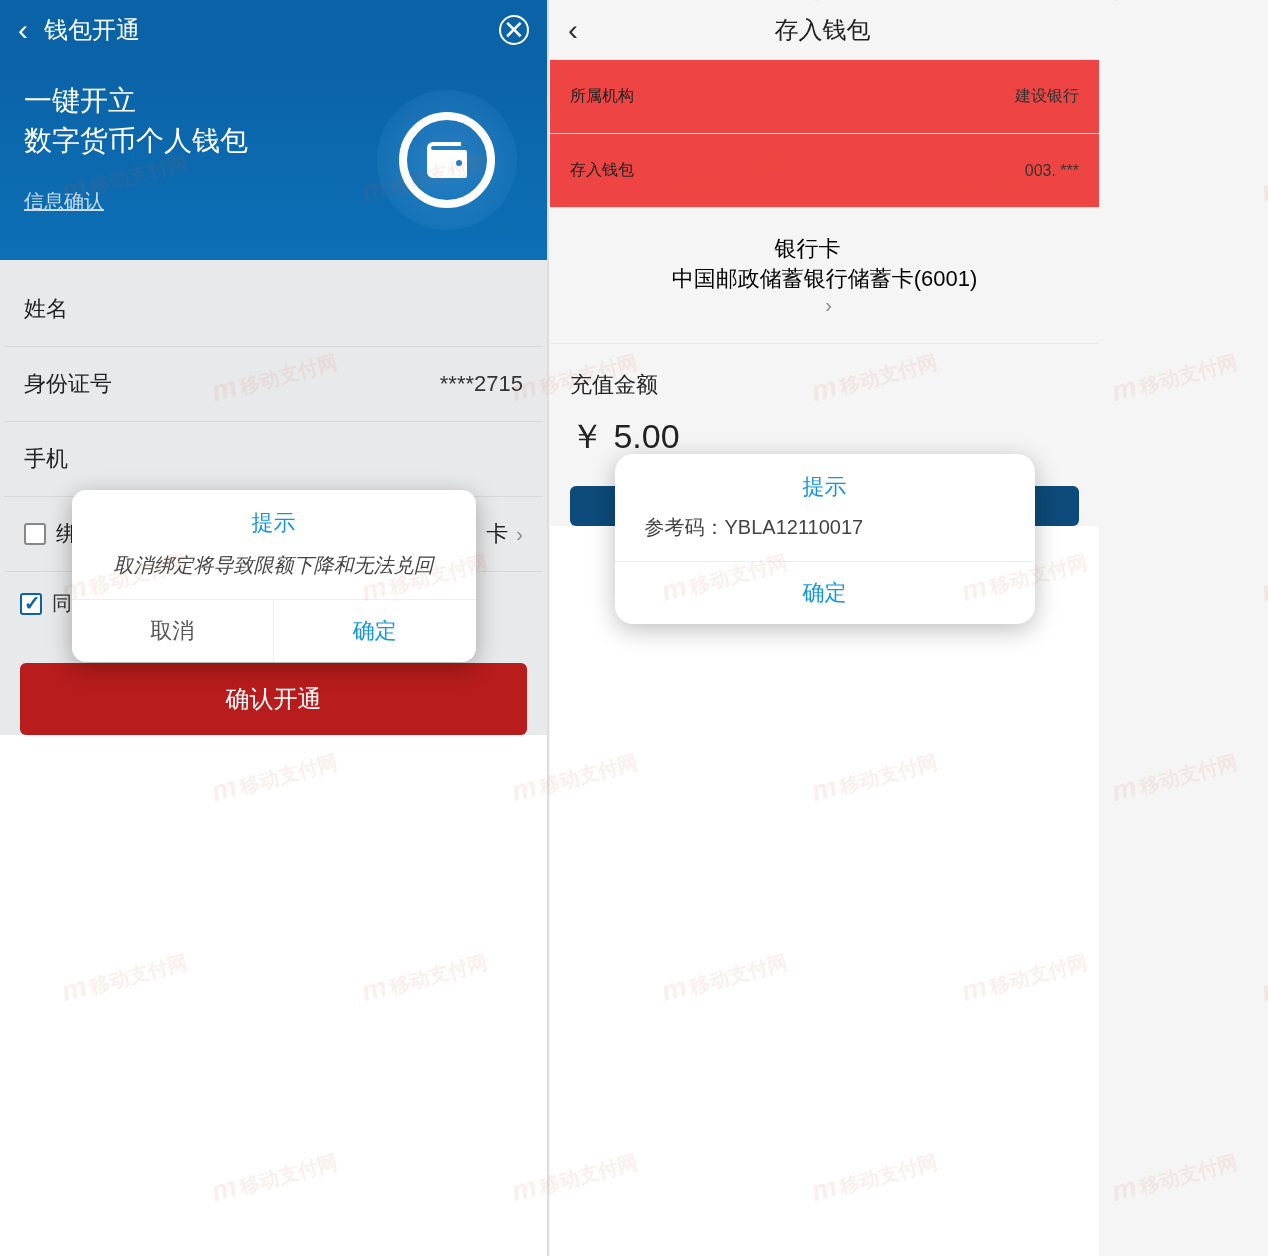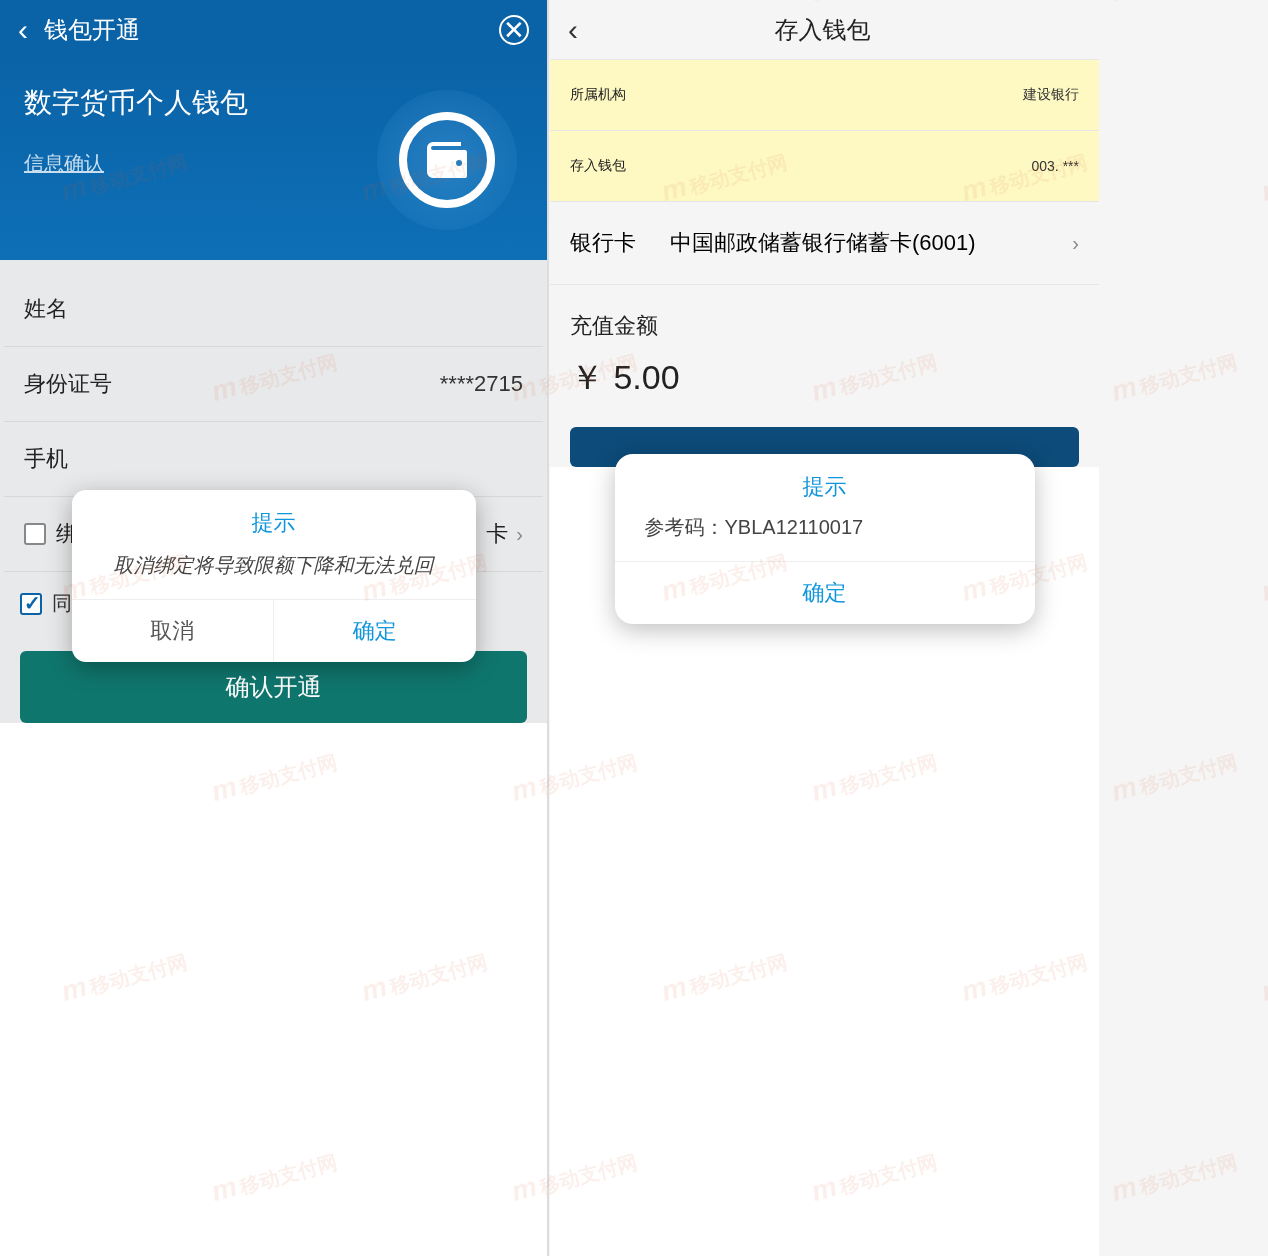--- a/index.html
+++ b/index.html
@@ -40,41 +40,41 @@
     .field .lbl { flex: 1; }
     .field .val { color: #333; }
     .chev-right { color: #888; margin-left: 8px; font-size: 20px; }
 
     .agree-row { display: flex; align-items: center; padding: 18px 20px; font-size: 20px; }
     .chk { width: 22px; height: 22px; border: 2px solid #0b63a7; border-radius: 3px; margin-right: 10px; position: relative; background: #fff; }
     .chk.checked::after { content: "✓"; position: absolute; top: -4px; left: 2px; color: #0b63a7; font-size: 20px; font-weight: bold; }
     .agree-text { color: #333; }
     .agree-link { color: #0b7dc4; }
 
-    .confirm-btn { margin: 16px 20px; background: #0f766e; color: #fff; text-align: center; padding: 20px 0; border-radius: 6px; font-size: 24px; }
+    .confirm-btn { margin: 28px 20px; background: #b91c1c; color: #fff; text-align: center; padding: 20px 0; border-radius: 6px; font-size: 24px; }
 
     
     .dialog { position: absolute; left: 50%; transform: translateX(-50%); background: #fff; border-radius: 14px; box-shadow: 0 6px 24px rgba(0,0,0,.3); overflow: hidden; }
     .dialog-l { top: 490px; width: 404px; }
     .dlg-title { color: #1196db; text-align: center; font-size: 22px; padding: 18px 0 8px; }
     .dlg-body { text-align: center; font-size: 20px; color: #444; padding: 6px 14px 20px; font-style: italic; }
     .dlg-btns { display: flex; border-top: 1px solid #eee; }
     .dlg-btn { flex: 1; text-align: center; padding: 16px 4px; font-size: 22px; }
     .dlg-cancel { color: #555; border-right: 1px solid #eee; }
     .dlg-ok { color: #1196db; }
 
     
     .hdr-r { height: 60px; display: flex; align-items: center; padding: 0 18px; background: #f5f5f5; border-bottom: 1px solid #e8e8e8; }
     .back-chev-r { font-size: 30px; color: #333; margin-right: 16px; }
     .hdr-title-r { flex: 1; text-align: center; font-size: 24px; color: #222; margin-right: 30px; }
 
     .right-body { background: #f5f5f5; }
-    .r-field { display: flex; align-items: center; justify-content: space-between; padding: 26px 20px; font-size: 14px; color: #222; border-bottom: 1px solid #e6e6e6; background: #fef9c3; }
+    .r-field { display: flex; align-items: center; justify-content: space-between; padding: 26px 20px; font-size: 16px; color: #222; border-bottom: 1px solid #e6e6e6; background: #ef4444; }
     .r-val { color: #333; }
-    .r-card-row { display: flex; align-items: center; padding: 26px 20px; font-size: 22px; border-bottom: 1px solid #e6e6e6; }
+    .r-card-row { display: flex; align-items: center; padding: 26px 20px; font-size: 22px; border-bottom: 1px solid #e6e6e6; flex-direction: column; }
     .r-card-row .lbl { width: 100px; }
     .r-card-row .cval { flex: 1; text-align: left; }
     .r-section-label { padding: 26px 20px 4px; font-size: 22px; color: #222; }
     .amount-row { padding: 10px 20px 26px; font-size: 34px; color: #222; }
 
     .deposit-btn { margin: 0 20px; background: #0d4b7a; color: #fff; text-align: center; padding: 20px 0; border-radius: 6px; font-size: 24px; }
 
     .dialog-r {
       position: absolute; left: 50%; transform: translateX(-50%);
       top: 454px; width: 420px; background: #fff; border-radius: 18px;
@@ -94,20 +94,21 @@
 <body>
 
 <div class="phone phone-left">
   <div class="hdr-bar">
     <div class="back-chev">‹</div>
     <div class="hdr-title">钱包开通</div>
     <div class="close-btn">✕</div>
   </div>
 
   <div class="hero">
+    <div class="hero-line1">一键开立</div>
     <div class="hero-line2">数字货币个人钱包</div>
     <div class="hero-sub">信息确认</div>
     <div class="wallet-badge">
       <div class="wallet-circle">
         <svg class="wallet-icon-svg" viewBox="0 0 24 24" fill="#fff">
             <path d="M21 7H5a1 1 0 0 1 0-2h14V3H5a3 3 0 0 0-3 3v12a3 3 0 0 0 3 3h16a1 1 0 0 0 1-1V8a1 1 0 0 0-1-1zm-3 8a1.5 1.5 0 1 1 0-3 1.5 1.5 0 0 1 0 3z"></path>
           </svg>
       </div>
     </div>
   </div>

